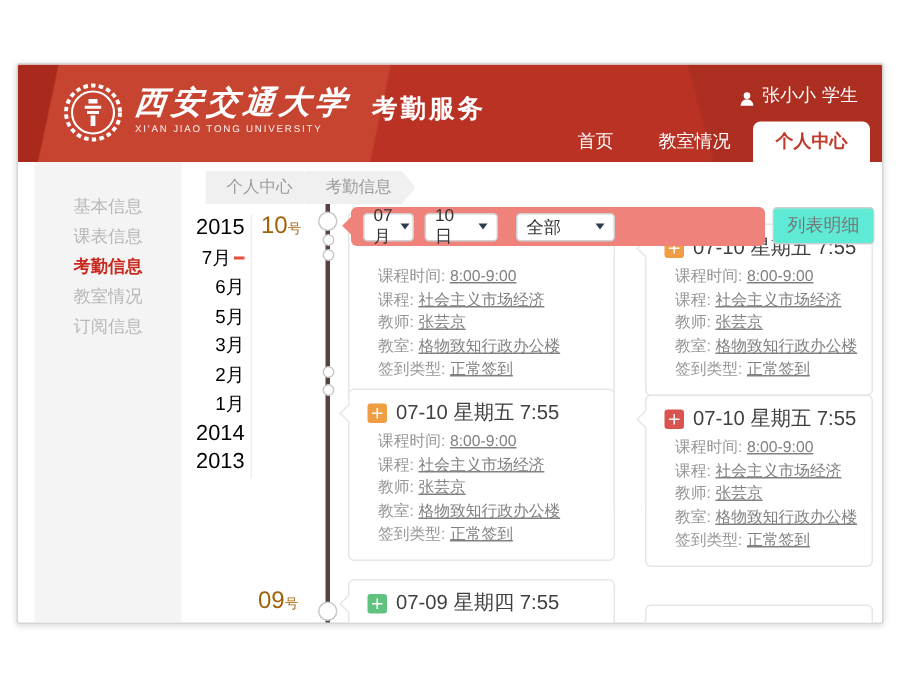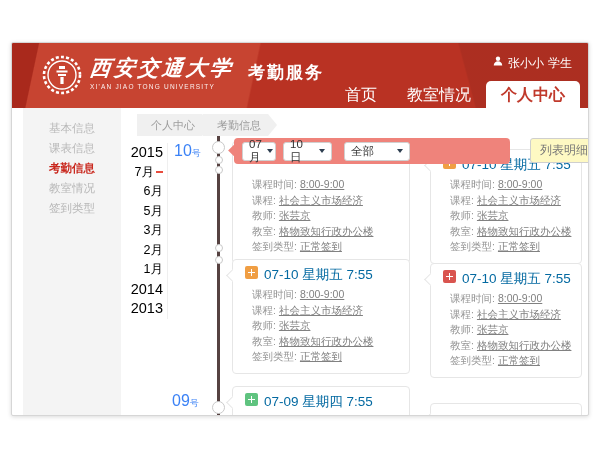--- a/index.html
+++ b/index.html
@@ -15,76 +15,76 @@
       linear-gradient(75deg, rgba(0,0,0,0) 78%, rgba(0,0,0,.07) 78.3%),
       linear-gradient(102deg,#a9291c 0%,#a9291c 4.5%,#c74431 4.7%,#c74431 42%,#b93223 42.3%,#b93223 100%);
   }
   .hdr-left { position:absolute; left:30px; top:12px; display:flex; align-items:flex-start; }
   .seal { width:40px; height:40px; }
   .uni { margin-left:8px; color:#fff; }
   .uni-cn { font-family:"DejaVu Serif","Liberation Serif",serif; font-size:21px; font-weight:bold;
     font-style:italic; letter-spacing:3px; transform:skewX(-6deg); line-height:26px; }
   .uni-en { font-size:6.5px; letter-spacing:1.2px; opacity:.92; margin-top:2px; }
   .app-title { margin-left:14px; margin-top:6px; color:#fff; font-size:17px; font-weight:600; letter-spacing:2px;text-align:right; }
-  .user { position:absolute; right:16px; top:12px; display:flex; align-items:flex-start; gap:4px;
+  .user { position:absolute; right:16px; top:12px; display:flex; align-items:flex-end; gap:4px;
     color:#fff; font-size:12px; }
   .nav { position:absolute; right:8px; bottom:0; display:flex; }
-  .nav-item { height:27px; line-height:27px; padding:0 15px; color:#fff; font-size:16px; cursor:pointer; }
+  .nav-item { height:27px; line-height:27px; padding:0 15px; color:#fff; font-size:12px; cursor:pointer; }
   .nav-item.active { background:#fff; color:#c0392b; font-weight:bold; border-radius:5px 5px 0 0; }
 
   
-  .sidebar { position:absolute; left:11px; top:65px; width:98px; bottom:0; background:#f4f4f4; padding-top:10px; }
+  .sidebar { position:absolute; left:11px; top:65px; width:98px; bottom:0; background:#f4f4f4; padding-top:20px; }
   .side-item { height:20px; line-height:20px; text-align:center; font-size:11.5px; color:#b8b8b8; cursor:pointer; }
   .side-item.active { color:#c9281e; font-weight:bold; }
 
   
   .crumbs { position:absolute; left:125px; top:71px; display:flex; height:22px; }
   .crumb { height:22px; line-height:22px; font-size:11px; color:#9b9b9b; background:#f0f0f0;
     padding:0 16px 0 14px; margin-right:-8px; filter:drop-shadow(0 0 1px #d8d8d8);
     clip-path:polygon(0 0, calc(100% - 9px) 0, 100% 50%, calc(100% - 9px) 100%, 0 100%); cursor:pointer; }
   .crumb:nth-child(1){ z-index:3; } .crumb:nth-child(2){ z-index:2; }
   .crumb:nth-child(3){ z-index:1; background:#fafafa; }
 
   
   .ynav { position:absolute; left:108px; top:100px; width:48px; text-align:right;
     border-right:1px solid #efefef; padding-right:4px; }
   .ynav div { line-height:19.5px; font-size:12.5px; color:#000000; cursor:pointer; white-space:nowrap; }
   .ynav div.year { font-size:14.5px; }
   .mark { display:inline-block; width:7px; height:2px; background:#e84c3d; vertical-align:middle; margin-left:2px; }
 
-  .daylab { position:absolute; color:#3b82f6; }
+  .daylab { position:absolute; color:#a16207; }
   .daylab .n { font-size:16px; } .daylab .s { font-size:9px; }
   .tline { position:absolute; left:205px; top:86px; width:3px; height:288px; background:#564241; z-index:1; }
   .dot { position:absolute; background:#fff; border:1px solid #c9c9c9; border-radius:50%; z-index:4; }
   .dot.big { width:13px; height:13px; left:200px; }
   .dot.sm  { width:8px;  height:8px;  left:202.5px; }
 
   
   .filter { position:absolute; left:222px; top:95px; width:276px; height:26px; background:#ef837b;
     border-radius:4px; z-index:6; display:flex; align-items:center; padding:0 8px; gap:7px; }
   .filter::before { content:""; position:absolute; left:-4px; top:8px; width:9px; height:9px;
     background:#ef837b; transform:rotate(45deg); z-index:-1; }
   .dd { height:19px; background:#fff; border:1px solid #d0d0d0; border-radius:3px;
     display:flex; align-items:center; justify-content:space-between; padding:0 6px;
     font-size:11.5px; color:#333; cursor:pointer; }
   .dd .tri { width:0; height:0; border-left:3.5px solid transparent; border-right:3.5px solid transparent;
     border-top:4.5px solid #2d3e50; margin-left:5px; }
   .dd.w1{width:60px;} .dd.w2{width:34px;} .dd.w3{width:49px;} .dd.w4{width:66px; margin-left:5px;}
-  .list-btn { position:absolute; left:503px; top:95px; width:68px; height:25px; background:#fef9c3;
+  .list-btn { position:absolute; left:503px; top:95px; width:68px; height:25px; background:#5eead4;
     border:1px solid #cfcfcf; border-radius:3px; text-align:center; line-height:23px;
-    font-size:12px; color:#777; z-index:6; cursor:pointer;margin-left:15px; }
+    font-size:12px; color:#777; z-index:6; cursor:pointer; }
 
   
   .ecard { position:absolute; background:#fff; border:1px solid #e6e6e6; border-radius:4px;
     padding:6px 8px 8px 12px; z-index:3; }
   .ecard::before { content:""; position:absolute; left:-5px; top:11px; width:8px; height:8px; background:#fff;
     border-left:1px solid #e6e6e6; border-bottom:1px solid #e6e6e6; transform:rotate(45deg); }
   .ecard.lcol { left:220px; width:178px; }
   .ecard.rcol { left:418px; width:152px; }
-  .ehead { display:flex; gap:6px; font-size:13.5px; color:#0369a1; height:18px; white-space:nowrap; }
+  .ehead { display:flex; align-items:center; gap:6px; font-size:13.5px; color:#404040; height:18px; white-space:nowrap; }
   .badge { width:13px; height:13px; border-radius:2px; flex:0 0 13px; position:relative; }
   .badge::after { content:""; position:absolute; left:3px; top:3px; width:7px; height:7px;
     background:
       linear-gradient(#fff,#fff) center/7px 1px no-repeat,
       linear-gradient(#fff,#fff) center/1px 7px no-repeat; }
   .badge.orange{ background:#f09e43; } .badge.red{ background:#d9544f; } .badge.green{ background:#5fc37f; }
   .efields { padding-left:7px; margin-top:3px; }
   .frow { font-size:10.5px; line-height:15.6px; color:#979797; white-space:nowrap; }
   .frow .v { color:#818181; margin-left:3px;text-decoration:underline; }
   #card0 { top:98px; padding-top:32px; } #card0::before{ display:none; }
@@ -125,21 +125,21 @@
       <div class="nav-item">教室情况</div>
       <div class="nav-item active">个人中心</div>
     </div>
   </div>
 
   <div class="sidebar">
     <div class="side-item">基本信息</div>
     <div class="side-item">课表信息</div>
     <div class="side-item active">考勤信息</div>
     <div class="side-item">教室情况</div>
-    <div class="side-item">签到类型</div>
+    <div class="side-item">订阅信息</div>
   </div>
 
   <div class="crumbs">
     <div class="crumb">个人中心</div>
     <div class="crumb">考勤信息</div>
   </div>
 
   <div class="ynav">
     <div class="year">2015</div>
     <div><span>7月</span><span class="mark"></span></div>

